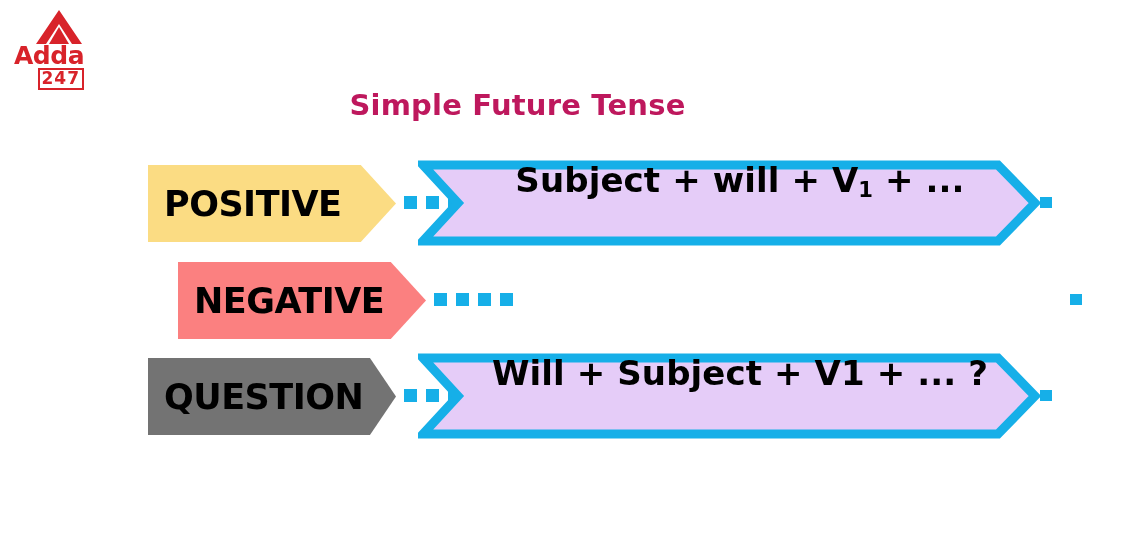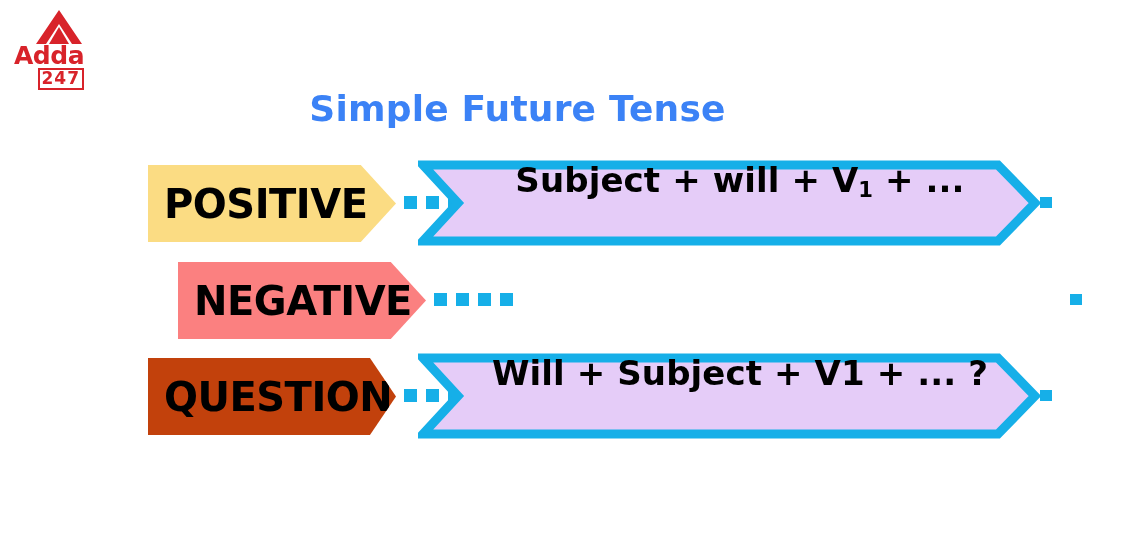--- a/index.html
+++ b/index.html
@@ -65,23 +65,23 @@
   }
 
   
   .title {
     position: absolute;
     left: 0;
     top: 88px;
     width: 1035px;
     text-align: center;
     font-family: "DejaVu Sans", sans-serif;
-    font-size: 36px;
-    font-weight: bold;
-    color: #3b82f6;
+    font-size: 29px;
+    font-weight: bold;
+    color: #be185d;
     letter-spacing: 0.2px;
   }
 
   
   .row {
     position: absolute;
     left: 0;
     width: 1141px;
     height: 86px;
   }
@@ -101,21 +101,21 @@
     justify-content: flex-start;
     box-sizing: border-box;
     padding-left: 16px;
     clip-path: polygon(0% 0%, 85.8% 0%, 100% 50%, 85.8% 100%, 0% 100%);
   }
   .label-shape.short-tip {
     clip-path: polygon(0% 0%, 89.5% 0%, 100% 50%, 89.5% 100%, 0% 100%);
   }
   .label-text {
     font-family: "DejaVu Sans", sans-serif;
-    font-size: 40px;
+    font-size: 35px;
     font-weight: bold;
     color: #000000;
     letter-spacing: -0.5px;
     white-space: nowrap;
   }
 
   
   .dashes {
     position: absolute;
     left: 404px;
@@ -223,21 +223,21 @@
     <div class="dashes">
       <span class="dash"></span>
       <span class="dash"></span>
       <span class="dash"></span>
       <span class="dash"></span>
     </div>
     <div class="tip-tab"></div>
   </div>
 
   <div class="row row-3">
-    <div class="label-shape short-tip" style="background:#c2410c;">
+    <div class="label-shape short-tip" style="background:#737373;">
       <span class="label-text">QUESTION</span>
     </div>
     <div class="dashes">
       <span class="dash"></span>
       <span class="dash"></span>
       <span class="dash"></span>
       <span class="dash"></span>
     </div>
     <div class="banner">
       <svg width="622" height="86" viewBox="0 0 622 86">

